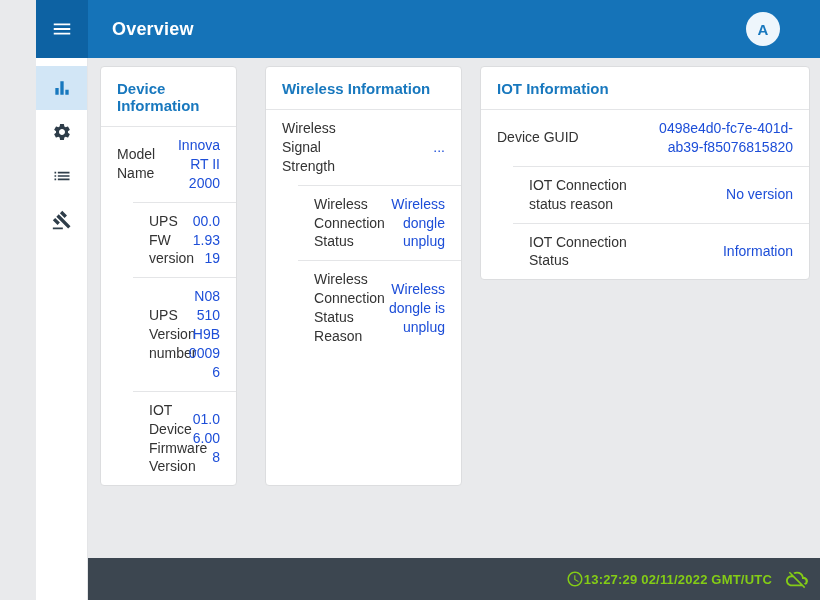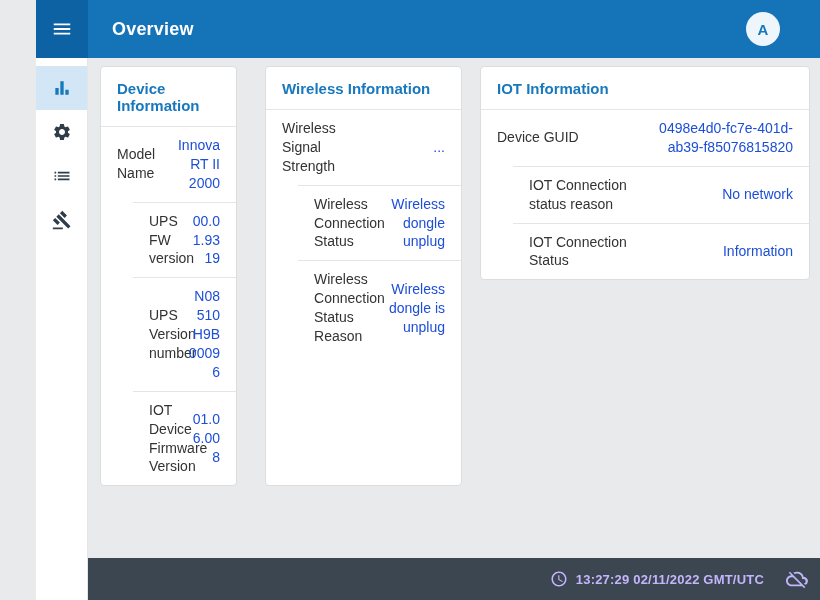--- a/index.html
+++ b/index.html
@@ -27,21 +27,21 @@
   .card { background:#ffffff; border:1px solid #dcdddf; border-radius:4px; overflow:hidden; }
   .card-title { padding:13px 16px 12px; color:#1878be; font-size:15px; font-weight:600; border-bottom:1px solid #e4e5e7; }
   .row { display:flex; align-items:center; justify-content:space-between; padding:9px 16px; min-height:37px; }
   .row + .row { border-top:1px solid #e4e5e7;margin-left:32px; }
   .row .label { color:#333333; font-size:14px; line-height:1.35; max-width:50%; }
   .row .value { color:#1d4ed8; font-size:14px; line-height:1.35; text-align:right; max-width:46%; overflow-wrap:break-word; }
   .card-iot .value { max-width:54%; }
   .card-wireless .value { max-width:44%; }
 
   
-  .statusbar { grid-column:2; grid-row:3; background:#3c4650; color:#c4b5fd; display:flex; align-items:center; justify-content:flex-end; gap:8px; padding:0 12px; }
+  .statusbar { grid-column:2; grid-row:3; background:#3c4650; color:#84cc16; display:flex; align-items:center; justify-content:flex-end; padding:0 12px; }
   .statusbar .dt { font-size:13px; font-weight:700; letter-spacing:.2px; }
   .statusbar svg.clock { width:18px; height:18px; }
   .statusbar svg.cloudoff { width:22px; height:22px; margin-left:14px; }
 </style>
 </head>
 <body>
 
 <div class="app">
 
   <div class="menu-cell">
@@ -125,21 +125,21 @@
     <div class="col col-right">
 
       <section class="card card-iot">
         <div class="card-title">IOT Information</div>
         <div class="row">
           <span class="label">Device GUID</span>
           <span class="value">0498e4d0-fc7e-401d-ab39-f85076815820</span>
         </div>
         <div class="row">
           <span class="label">IOT Connection status reason</span>
-          <span class="value">No network</span>
+          <span class="value">No version</span>
         </div>
         <div class="row">
           <span class="label">IOT Connection Status</span>
           <span class="value">Information</span>
         </div>
       </section>
 
     </div>
 
   </main>

